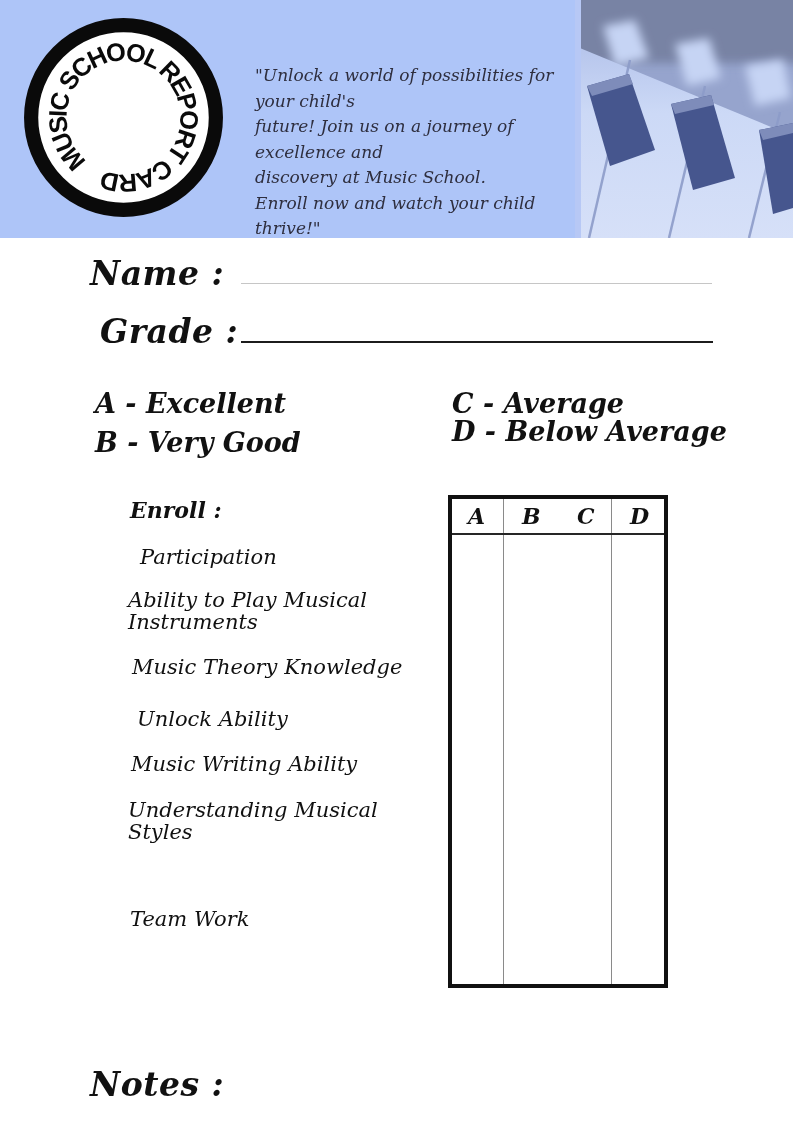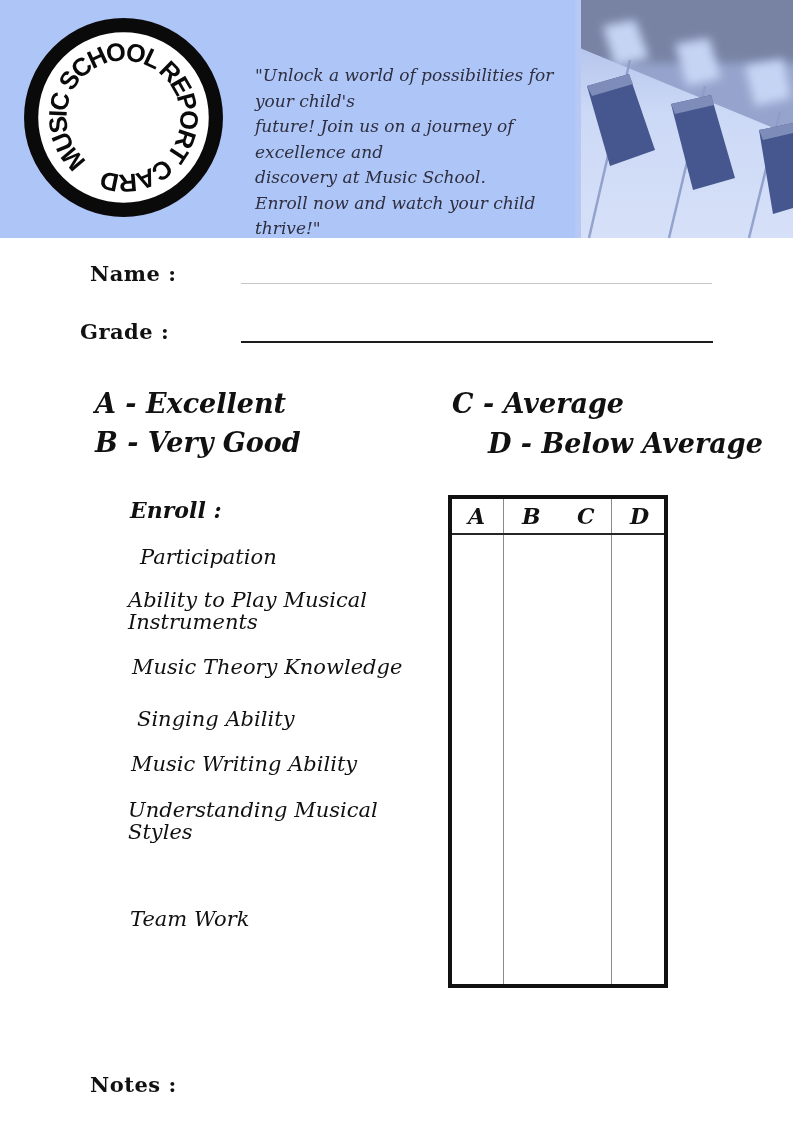--- a/index.html
+++ b/index.html
@@ -11,36 +11,36 @@
   .logo{position:absolute;left:22px;top:16px;width:203px;height:203px;}
   .logo-text{font-family:"Liberation Sans",sans-serif;font-weight:800;font-size:25px;
              letter-spacing:-2.2px;fill:#0a0a0a;}
   .quote{position:absolute;left:255px;top:63px;width:315px;font-style:italic;
          font-size:17px;line-height:25.5px;color:#2e2e3e;}
   .quote span{display:block;}
   .photo{position:absolute;left:575px;top:0;width:218px;height:238px;}
   .photo svg{display:block;}
 
   
-  .biglabel{position:absolute;font-weight:700;font-size:21px;line-height:32px;
+  .biglabel{position:absolute;font-weight:700;font-style:italic;font-size:33px;line-height:32px;
             letter-spacing:.5px;}
   .name-label{left:90px;top:258px;}
-  .grade-label{left:80px;top:316px;text-align:right;}
+  .grade-label{left:100px;top:316px;text-align:right;}
   .notes-label{left:90px;top:1021px;margin-top:48px;}
   .name-line{position:absolute;left:241px;top:283px;width:471px;height:10px;
              border-top:1px solid #c6c6c6;}
   .grade-line{position:absolute;left:241px;top:341px;width:472px;height:10px;
               border-top:2px solid #1c1c1c;}
 
   
   .legend-item{position:absolute;font-weight:700;font-style:italic;font-size:27px;line-height:28px;}
   .leg-a{left:95px;top:390px;text-align:center;}
   .leg-b{left:95px;top:429px;}
   .leg-c{left:452px;top:390px;}
-  .leg-d{left:452px;top:430px;margin-left:36px;}
+  .leg-d{left:452px;top:418px;}
 
   
   .subj-title{position:absolute;left:130px;top:499px;font-size:22px;font-weight:700;
               font-style:italic;line-height:23px;}
   .subj{position:absolute;font-size:21px;font-weight:400;font-style:italic;line-height:21.5px;}
   .subj .line{display:block;}
   .subj-0{left:140px;top:547px;}
   .subj-1{left:128px;top:590px;}
   .subj-2{left:132px;top:657px;}
   .subj-3{left:137px;top:709px;}
@@ -143,21 +143,21 @@
     <span class="line">Participation</span>
   </div>
   <div class="subj subj-1">
     <span class="line">Ability to Play Musical</span>
     <span class="line">Instruments</span>
   </div>
   <div class="subj subj-2">
     <span class="line">Music Theory Knowledge</span>
   </div>
   <div class="subj subj-3">
-    <span class="line">Singing Ability</span>
+    <span class="line">Unlock Ability</span>
   </div>
   <div class="subj subj-4">
     <span class="line">Music Writing Ability</span>
   </div>
   <div class="subj subj-5">
     <span class="line">Understanding Musical</span>
     <span class="line">Styles</span>
   </div>
   <div class="subj subj-7">
     <span class="line">Team Work</span>

